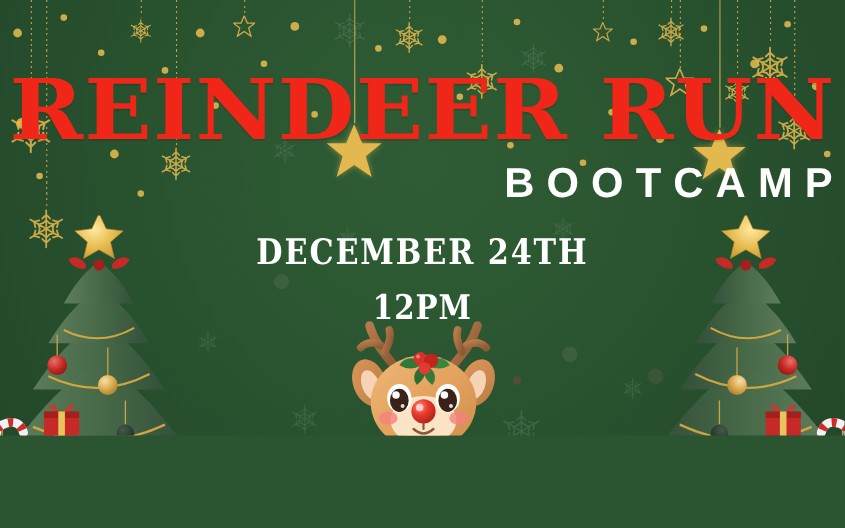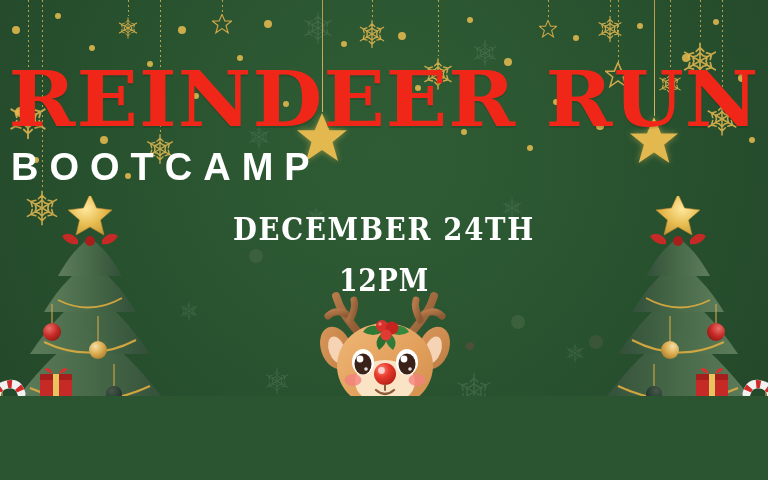--- a/index.html
+++ b/index.html
@@ -43,21 +43,21 @@
     font-weight:700;
     font-size:76px;
     line-height:76px;
     letter-spacing:1px;
     color:#f02718;
     transform:scaleX(1.06);
     margin:0;
     text-shadow:0 2px 0 rgba(0,0,0,.10);
   }
   #subtitle{
-    position:absolute;left:0;right:0;top:146px;text-align:left;
+    position:absolute;left:0;right:0;top:146px;text-align:right;
     font-family:"Liberation Sans",sans-serif;
     font-weight:700;font-size:38px;letter-spacing:11px;
     color:#ffffff;margin:0;z-index:20;text-indent:11px;
   }
   #dateline{
     position:absolute;left:0;right:0;top:210px;text-align:center;
     font-family:"DejaVu Serif",serif;font-weight:700;
     font-size:32px;letter-spacing:2px;color:#ffffff;
     transform:scaleX(.86);z-index:20;
   }

